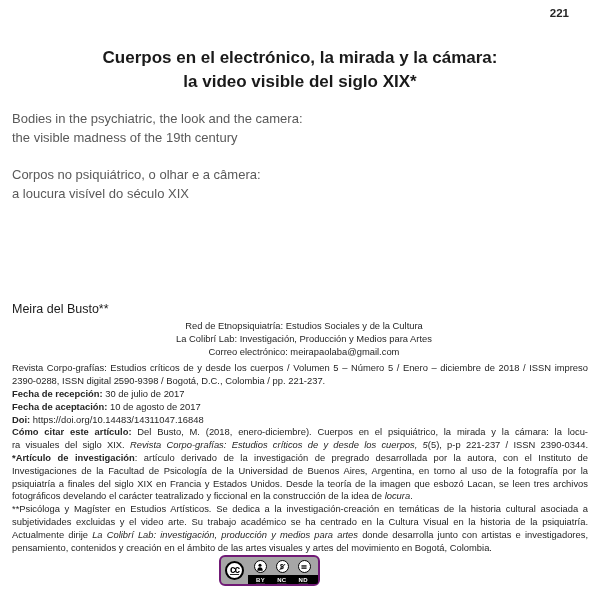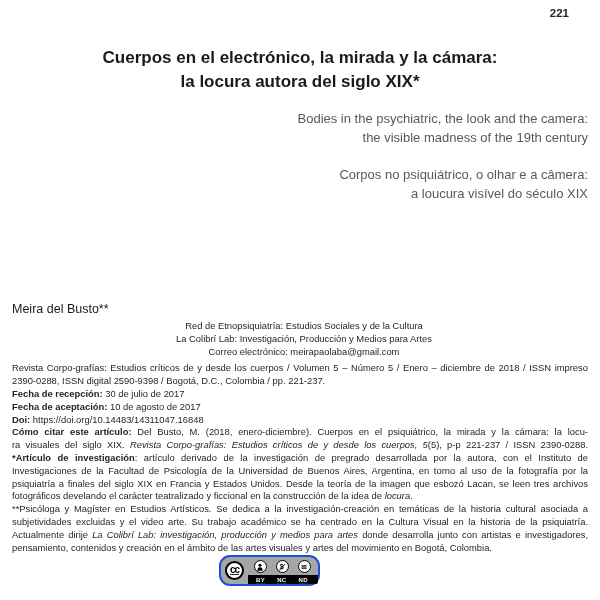--- a/index.html
+++ b/index.html
@@ -11,42 +11,42 @@
   .page-number{
     position:absolute;top:7px;right:31px;
     font-size:11.5px;font-weight:600;color:var(--body-text,#262626);
   }
   .title-main{
     margin:46px 12px 0;text-align:center;
     font-size:17px;font-weight:700;line-height:24px;
     color:var(--title-text,#1a1a1a);
   }
   .title-sub{
-    margin:0 12px;text-align:right;
+    margin:0 12px;text-align:left;
     font-size:13px;font-weight:400;line-height:18.5px;
     color:var(--subtitle-text,#595959);
   }
   .title-sub.en{margin-top:16px;}
   .title-sub.pt{margin-top:19px;}
   .tline{display:block;}
   .lower{position:absolute;top:302px;left:12px;right:12px;}
   .author-name{font-size:12.5px;line-height:15px;margin-bottom:3px;color:var(--title-text,#1a1a1a);}
   .affiliations{padding-left:8px;text-align:center;}
   .affil{font-size:9.4px;line-height:12.8px;}
   .meta{margin-top:4px;}
   .meta p{margin:0;font-size:9.4px;line-height:12.8px;}
   .meta p.just{text-align:justify;}
   .meta p.jline{text-align:justify;text-align-last:justify;}
   .meta b{font-weight:700;}
   .meta i{font-style:italic;}
   
   .cc-badge{
     margin:1px 0 0 207px;width:97px;height:27px;
     background:var(--badge-background,#a6a6a6);
-    border:2px solid #1d4ed8;border-radius:11px;
+    border:2px solid #701a75;border-radius:6px;
     display:flex;box-sizing:content-box;text-decoration:underline;
   }
   .cc-left{width:27px;display:flex;align-items:center;justify-content:center;}
   .cc-circle{
     width:19px;height:19px;background:#fff;border:2px solid #000;border-radius:50%;
     display:flex;align-items:center;justify-content:center;
     font-size:10px;font-weight:700;letter-spacing:-1px;color:#000;line-height:1;
     padding-bottom:1px;box-sizing:border-box;
   }
   .cc-right{flex:1;display:flex;flex-direction:column;}
@@ -65,21 +65,21 @@
 </style>
 </head>
 <body>
 
 <div class="page">
 
   <div class="page-number">221</div>
 
   <h1 class="title-main">
     <span class="tline">Cuerpos en el electrónico, la mirada y la cámara:</span>
-    <span class="tline">la locura autora del siglo XIX*</span>
+    <span class="tline">la video visible del siglo XIX*</span>
   </h1>
 
   <div class="title-sub en">
     <span class="tline">Bodies in the psychiatric, the look and the camera:</span>
     <span class="tline">the visible madness of the 19th century</span>
   </div>
 
   <div class="title-sub pt">
     <span class="tline">Corpos no psiquiátrico, o olhar e a câmera:</span>
     <span class="tline">a loucura visível do século XIX</span>
@@ -94,21 +94,21 @@
       <div class="affil">La Colibrí Lab: Investigación, Producción y Medios para Artes</div>
       <div class="affil">Correo electrónico: meirapaolaba@gmail.com</div>
     </div>
 
     <div class="meta">
       <p class="just">Revista Corpo-grafías: Estudios críticos de y desde los cuerpos / Volumen 5 – Número 5 / Enero – diciembre de 2018 / ISSN impreso 2390-0288, ISSN digital 2590-9398 / Bogotá, D.C., Colombia / pp. 221-237.</p>
       <p><b>Fecha de recepción:</b><span> 30 de julio de 2017</span></p>
       <p><b>Fecha de aceptación:</b><span> 10 de agosto de 2017</span></p>
       <p><b>Doi:</b><span> https://doi.org/10.14483/14311047.16848</span></p>
       <p class="jline"><b>Cómo citar este artículo:</b><span> Del Busto, M. (2018, enero-diciembre). Cuerpos en el psiquiátrico, la mirada y la cámara: la locu-</span></p>
-      <p class="jline"><span>ra visuales del siglo XIX. </span><i>Revista Corpo-grafías: Estudios críticos de y desde los cuerpos, 5</i><span>(5), p-p 221-237 / ISSN 2390-0288.</span></p>
+      <p class="jline"><span>ra visuales del siglo XIX. </span><i>Revista Corpo-grafías: Estudios críticos de y desde los cuerpos, 5</i><span>(5), p-p 221-237 / ISSN 2390-0344.</span></p>
       <p class="just"><b>*Artículo de investigación</b><span>: artículo derivado de la investigación de pregrado desarrollada por la autora, con el Instituto de Investigaciones de la Facultad de Psicología de la Universidad de Buenos Aires, Argentina, en torno al uso de la fotografía por la psiquiatría a finales del siglo XIX en Francia y Estados Unidos. Desde la teoría de la imagen que esbozó Lacan, se leen tres archivos fotográficos develando el carácter teatralizado y ficcional en la construcción de la idea de </span><i>locura</i><span>.</span></p>
       <p class="just"><span>**Psicóloga y Magíster en Estudios Artísticos. Se dedica a la investigación-creación en temáticas de la historia cultural asociada a subjetividades excluidas y el video arte. Su trabajo académico se ha centrado en la Cultura Visual en la historia de la psiquiatría. Actualmente dirije </span><i>La Colibrí Lab: investigación, producción y medios para artes</i><span> donde desarrolla junto con artistas e investigadores, pensamiento, contenidos y creación en el ámbito de las artes visuales y artes del movimiento en Bogotá, Colombia.</span></p>
     </div>
 
     <div class="cc-badge">
       <div class="cc-left">
         <span class="cc-circle">cc</span>
       </div>
       <div class="cc-right">
         <div class="cc-icons">

